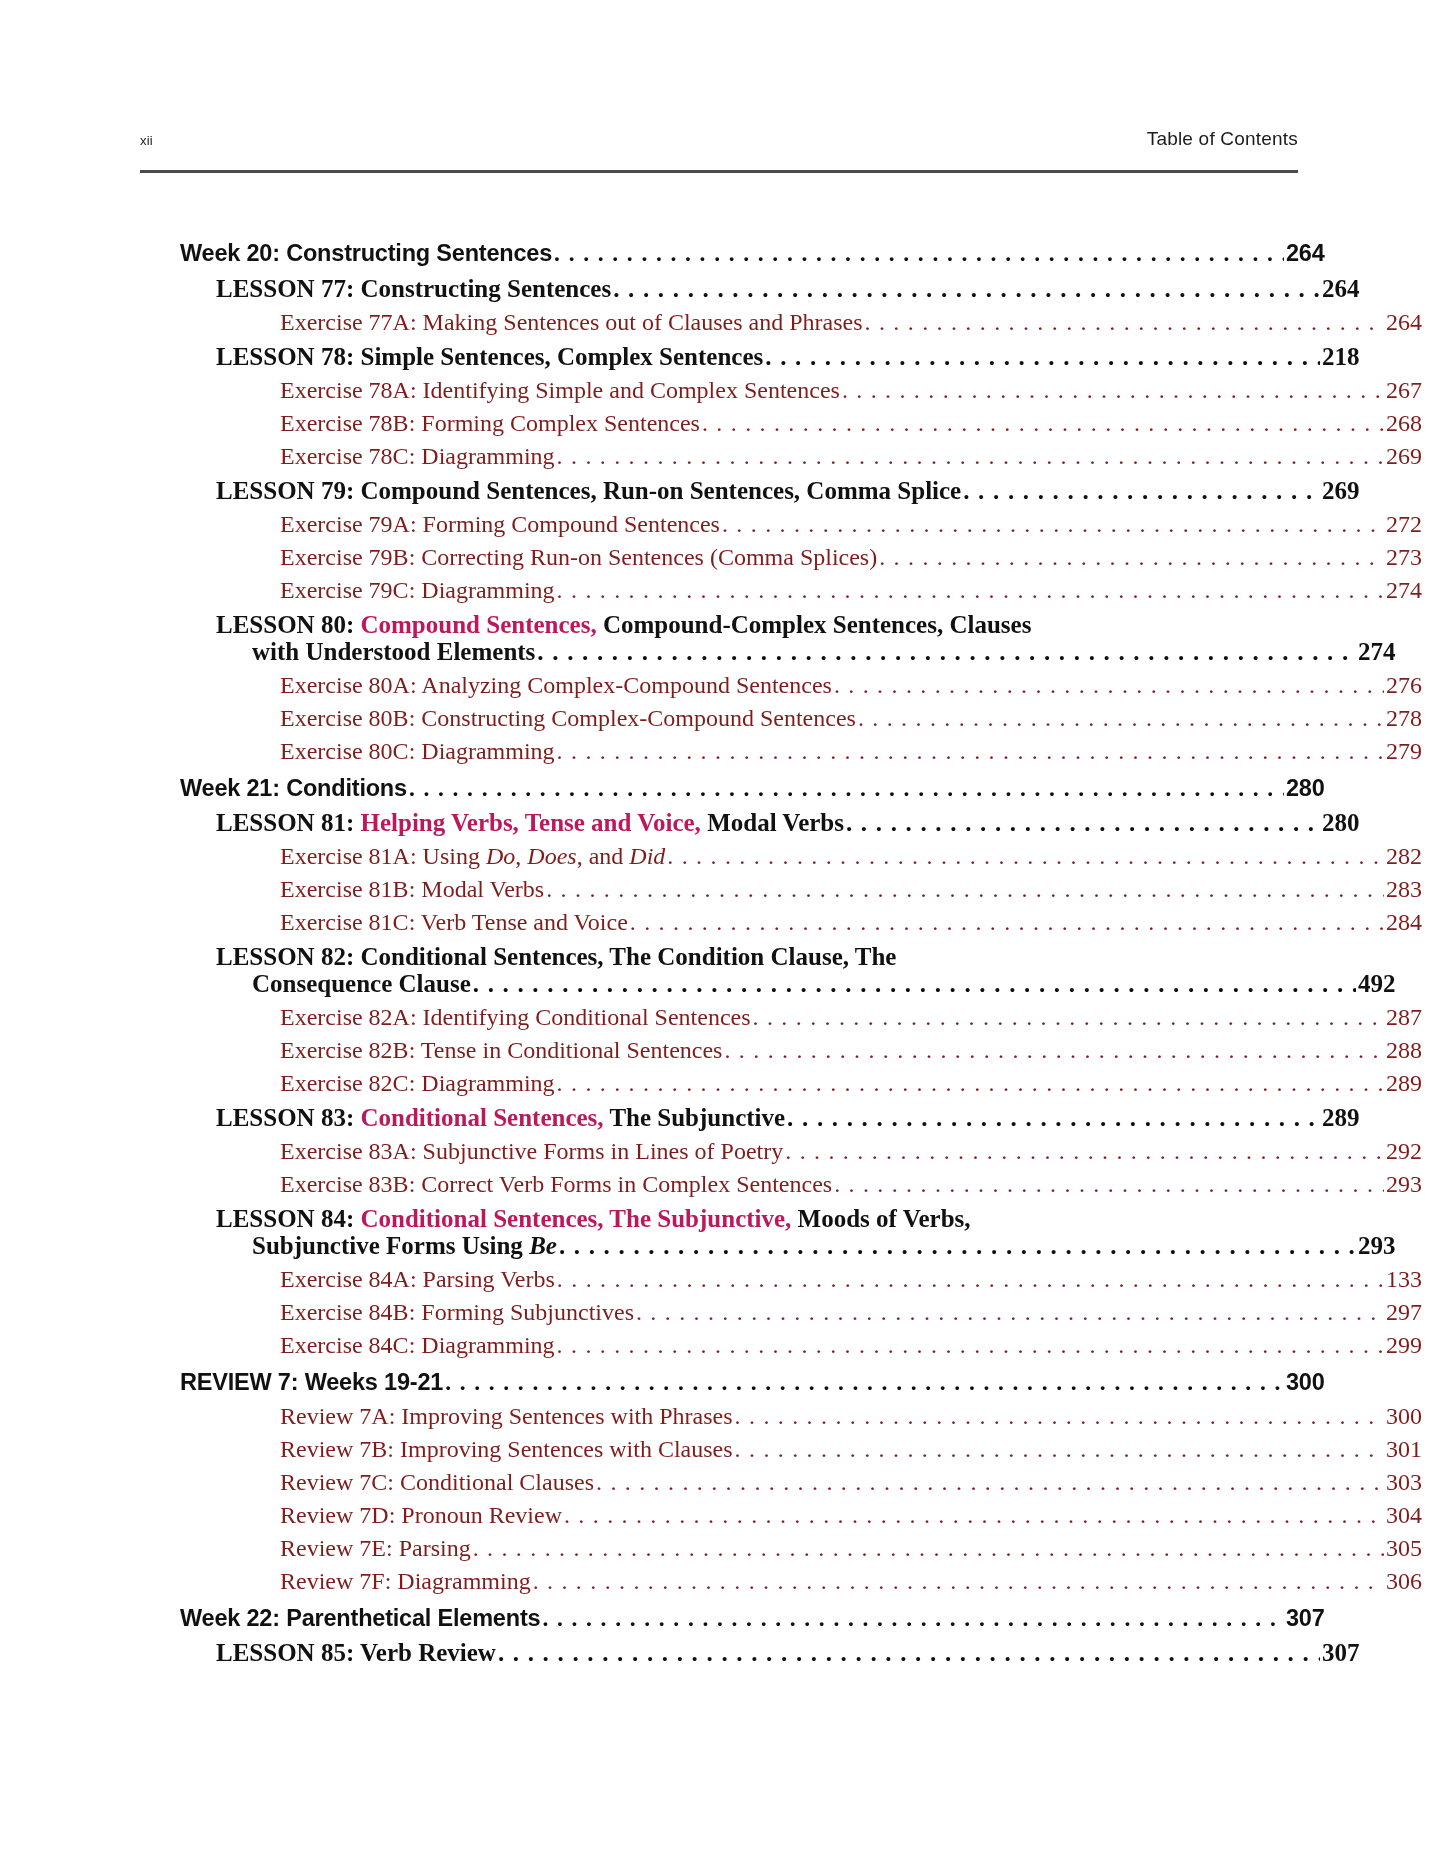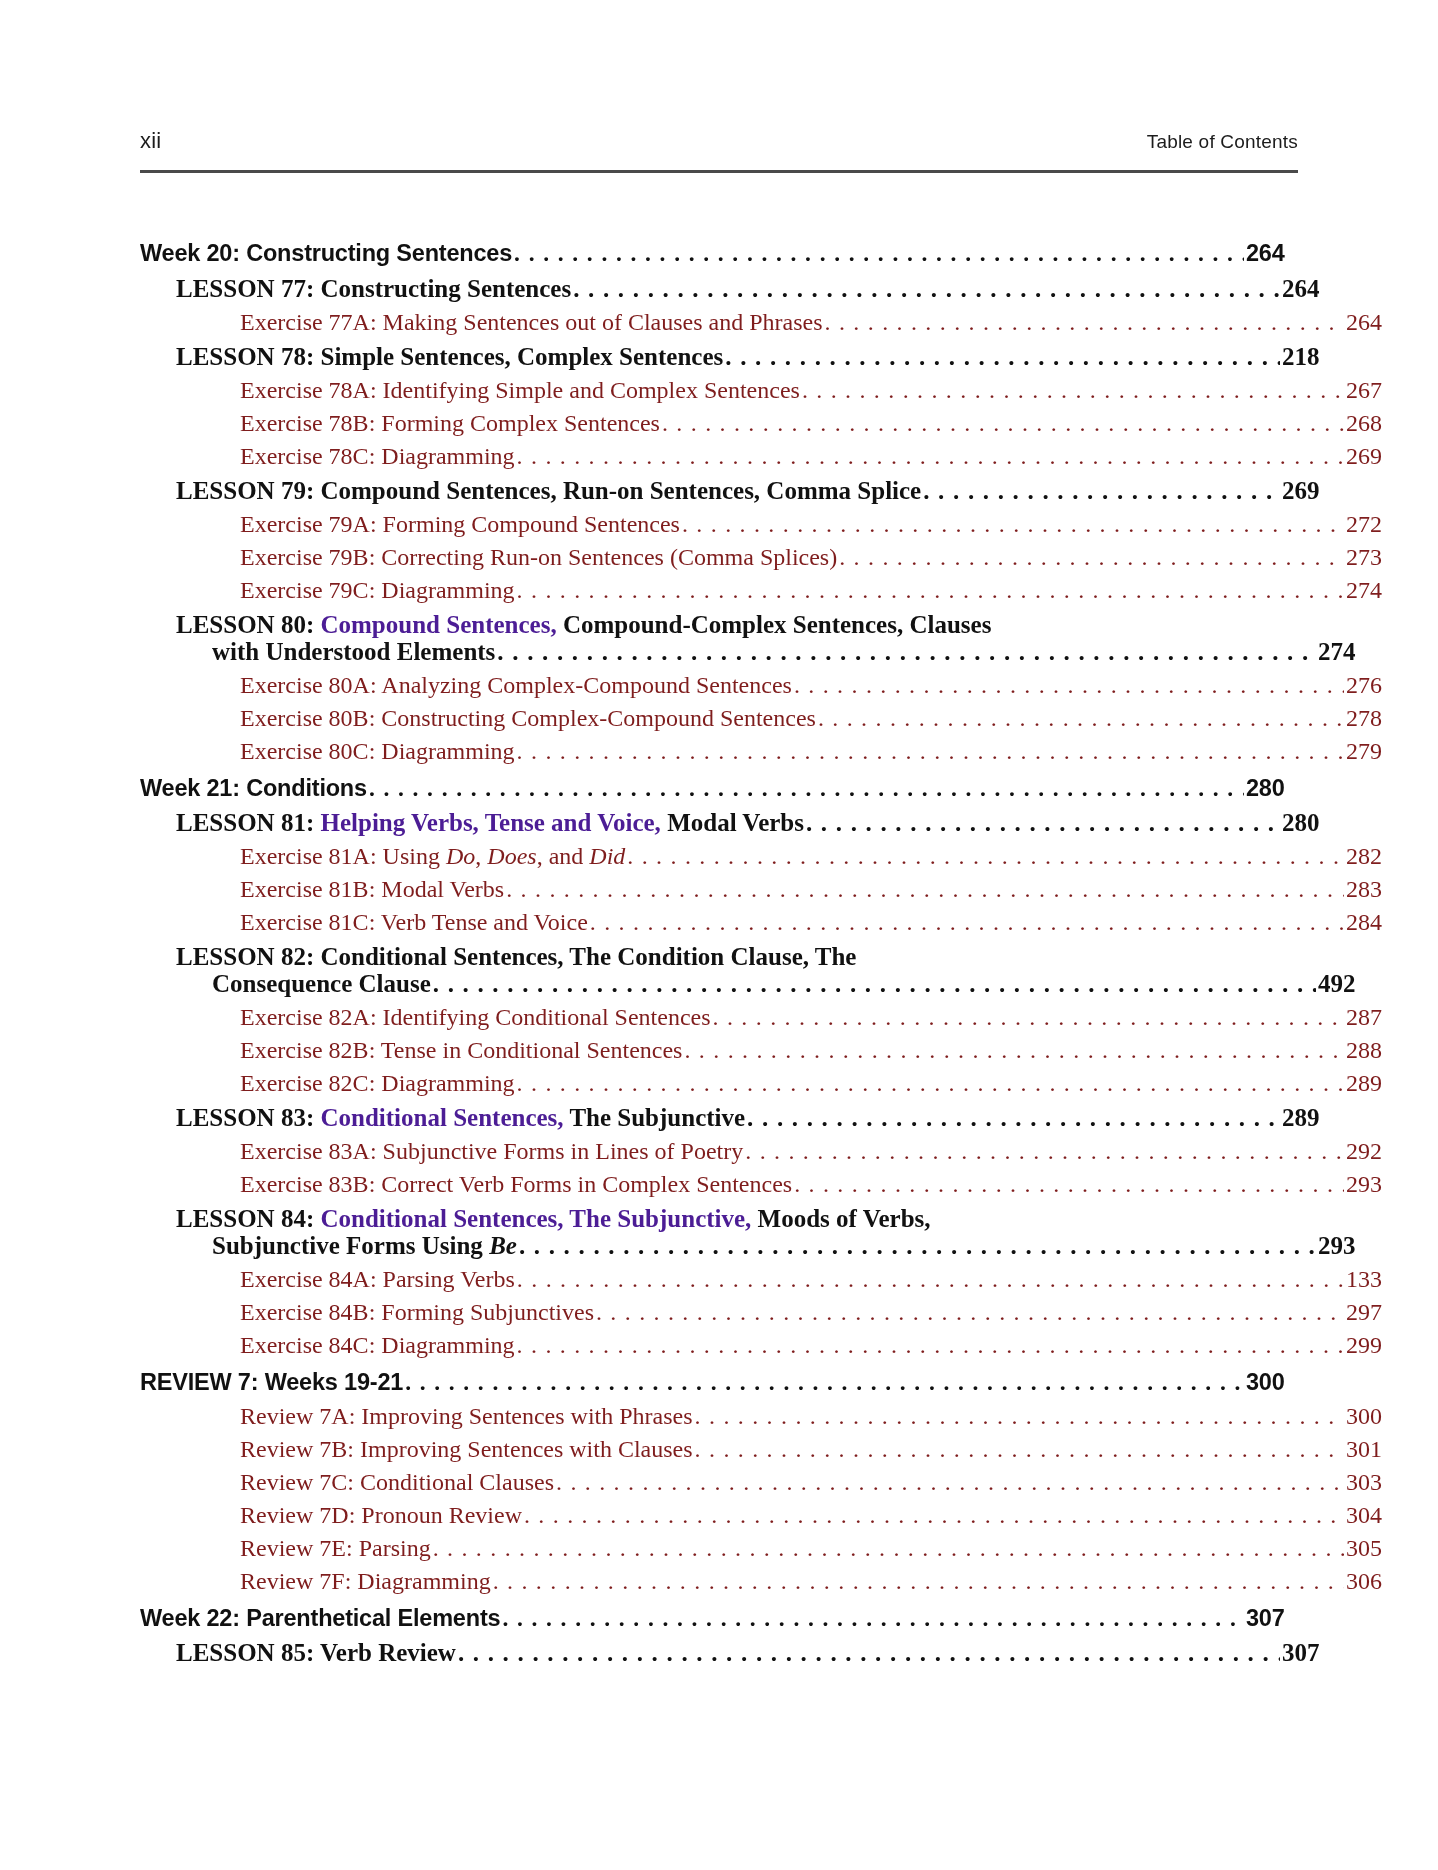--- a/index.html
+++ b/index.html
@@ -31,21 +31,21 @@
     right: 140px;
     top: 128px;
     display: flex;
     justify-content: space-between;
     align-items: baseline;
     font-family: "Liberation Sans", sans-serif;
     font-size: 19px;
     letter-spacing: .2px;
     color: #1c1c1c;
   }
-  .running-head .folio { font-size: 22px; }
+  .running-head .folio { font-size: 13px; }
   .running-head .rh-title { font-size: 19px; }
 
   .head-rule {
     position: absolute;
     left: 140px;
     right: 140px;
     top: 170px;
     height: 2.5px;
     background: #4a4a4a;
   }
@@ -56,20 +56,21 @@
     left: 140px;
     right: 140px;
     top: 228px;
   }
 
   .toc-row {
     display: flex;
     align-items: baseline;
     width: 100%;
     line-height: 1.0;
+    margin-left: 40px;
   }
 
   
   .leader {
     flex: 1 1 auto;
     min-width: 10px;
     align-self: baseline;
     overflow: hidden;
     white-space: nowrap;
     margin: 0 2px;
@@ -121,21 +122,21 @@
   .lvl-ex {
     font-family: "Liberation Serif", serif;
     font-weight: normal;
     font-size: 24px;
     padding-left: 100px;
     margin-top: 9px;
     color: #7f1d1d;
   }
   .lvl-ex .pageno { font-weight: normal; }
 
-  .prev { color: #4c1d95; }
+  .prev { color: #be185d; }
   .ital { font-style: italic; }
 </style>
 </head>
 <body>
 
 <div class="page">
 
   <div class="running-head">
     <span class="folio">xii</span>
     <span class="rh-title">Table of Contents</span>

